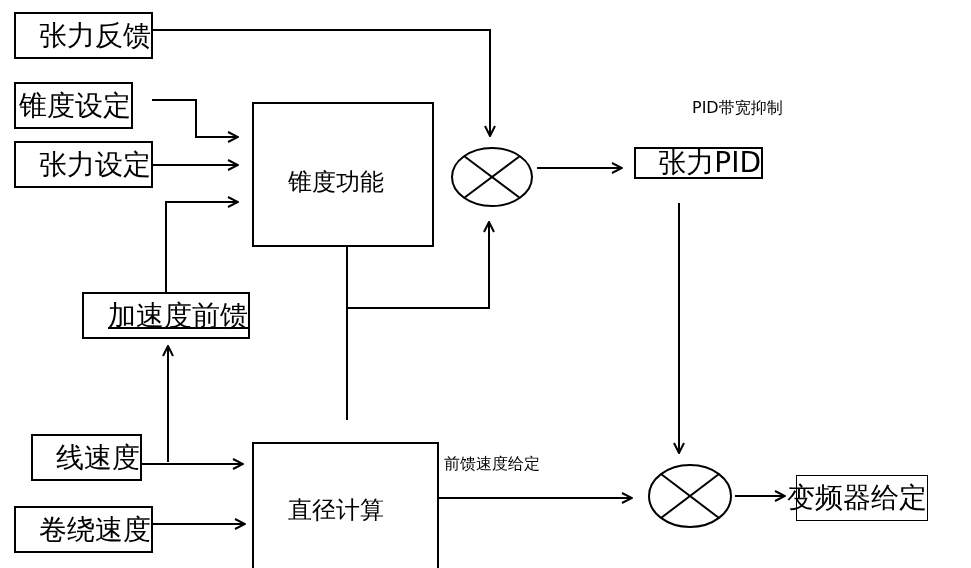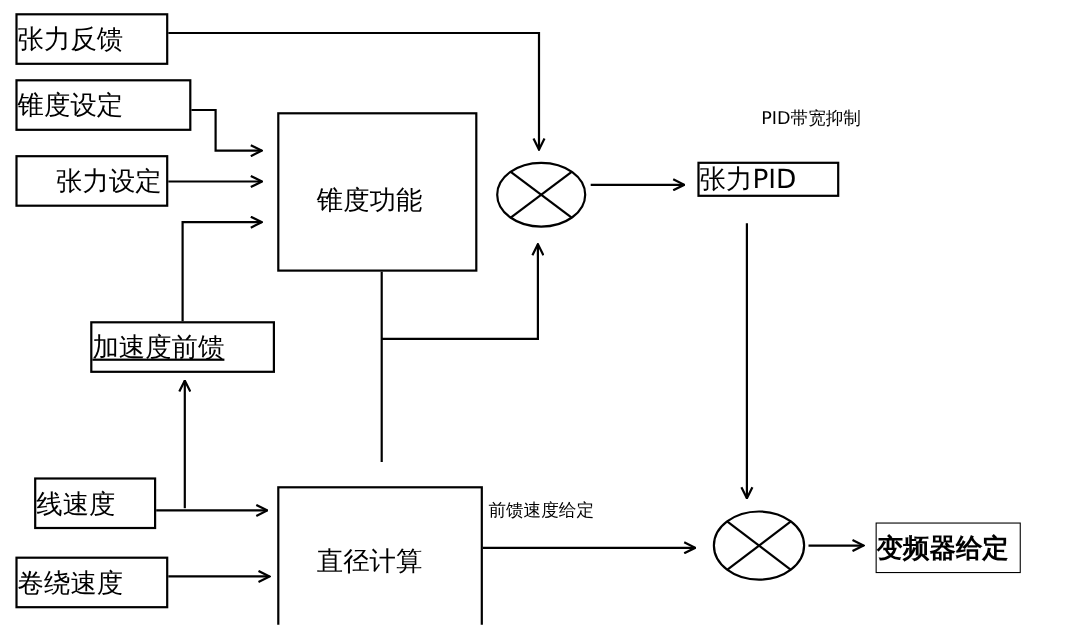--- a/index.html
+++ b/index.html
@@ -1,19 +1,19 @@
 <!DOCTYPE html>
 <html><head>
 <meta charset="utf-8">
 <style>
   html, body { margin:0; padding:0; background:#ffffff; }
   body { width:971px; height:568px; position:relative; overflow:hidden;
          font-family:"DejaVu Sans", "Liberation Sans", sans-serif; color:#000; }
   .box { position:absolute; border:2px solid #000; background:#fff; box-sizing:border-box;
-         display:flex; align-items:center; justify-content:flex-start; font-size:24px; white-space:nowrap; }
+         display:flex; align-items:center; justify-content:flex-end; font-size:28px; white-space:nowrap; }
   .box.thin { border-width:1px; }
   .big { position:absolute; border:2px solid #000; background:#fff; box-sizing:border-box; font-size:24px;margin-top:20px; }
   .big .lbl { position:absolute; left:34px; line-height:36px; width:110px; word-break:break-all; white-space:normal; }
   .label { position:absolute; font-size:16px; white-space:nowrap; }
   svg#wires { position:absolute; left:0; top:0; }
 </style>
 </head>
 <body>
 
 <svg id="wires" width="971" height="568">
@@ -59,21 +59,21 @@
   <g stroke="#000" stroke-width="2" fill="#fff">
     <ellipse cx="690" cy="496" rx="41" ry="31"></ellipse>
     <line x1="661" y1="474" x2="719" y2="518"></line>
     <line x1="719" y1="474" x2="661" y2="518"></line>
   </g>
 </svg>
 
 <div class="box" style="left:14px;top:12px;width:139px;height:47px;">
   <span>张力反馈</span>
 </div>
-<div class="box" style="left:14px;top:72px;width:160px;height:47px;">
+<div class="box" style="left:14px;top:82px;width:119px;height:47px;">
   <span>锥度设定</span>
 </div>
 <div class="box" style="left:14px;top:141px;width:139px;height:47px;padding-left:35px;">
   <span>张力设定</span>
 </div>
 <div class="box" style="left:82px;top:292px;width:168px;height:47px;text-decoration:underline;">
   <span>加速度前馈</span>
 </div>
 <div class="box" style="left:14px;top:434px;width:111px;height:47px;margin-left:17px;">
   <span>线速度</span>
@@ -85,18 +85,18 @@
 <div class="big" style="left:252px;top:82px;width:182px;height:145px;">
   <div class="lbl" style="top:60px;">锥度功能</div>
 </div>
 <div class="big" style="left:252px;top:422px;width:187px;height:132px;">
   <div class="lbl" style="top:48px;">直径计算</div>
 </div>
 
 <div class="box" style="left:634px;top:147px;width:129px;height:32px;">
   <span>张力PID</span>
 </div>
-<div class="box thin" style="left:796px;top:475px;width:132px;height:46px;font-weight:bold;">
+<div class="box thin" style="left:796px;top:475px;width:132px;height:46px;">
   <span>变频器给定</span>
 </div>
 
 <div class="label" style="left:692px;top:98px;">PID带宽抑制</div>
 <div class="label" style="left:444px;top:454px;">前馈速度给定</div>
 
 </body></html>

